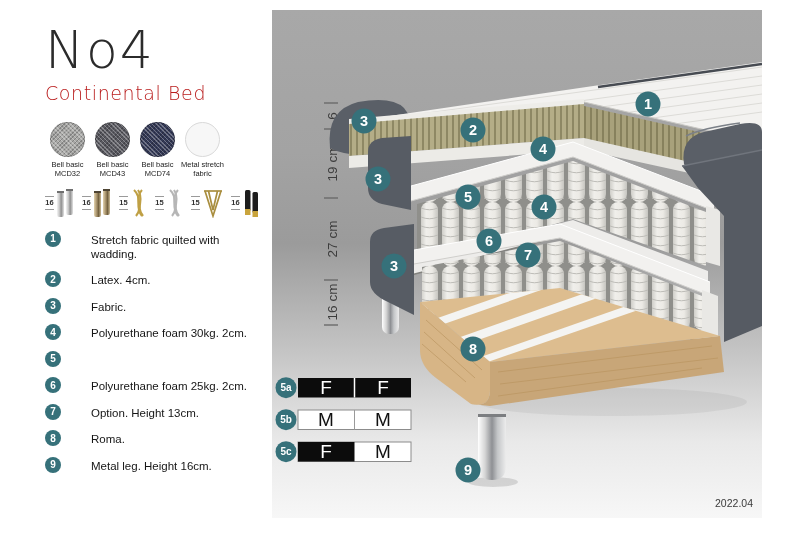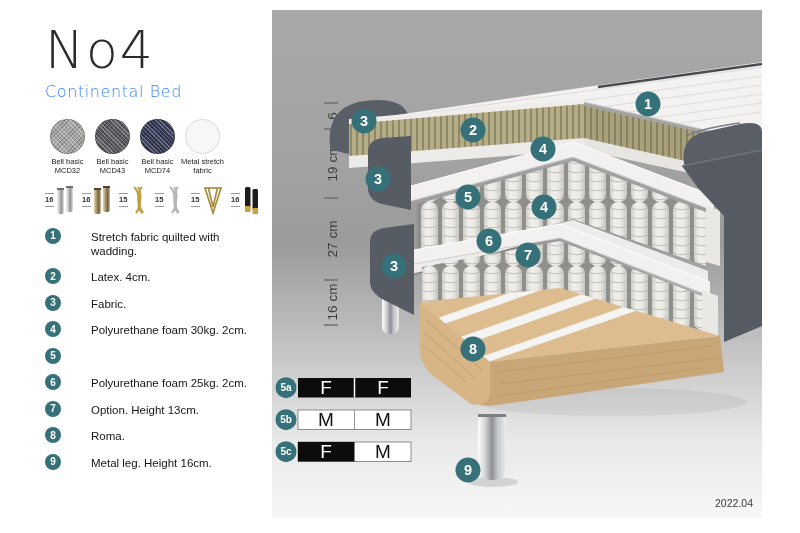--- a/index.html
+++ b/index.html
@@ -2,33 +2,33 @@
 <html><head>
 <meta charset="utf-8">
 <style>
   html,body{margin:0;padding:0;}
   body{width:800px;height:533px;background:#ffffff;font-family:"Liberation Sans",sans-serif;overflow:hidden;position:relative;}
   .stage{position:absolute;inset:0;}
 
   
   .left-panel{position:absolute;left:0;top:0;width:272px;height:533px;background:#fff;box-sizing:border-box;padding:24px 12px 0 45px;}
   .title{font-family:"DejaVu Sans",sans-serif;font-weight:200;font-size:52px;line-height:1.0;color:#2b2b2b;letter-spacing:2px;margin:0;}
-  .subtitle{font-family:"DejaVu Sans",sans-serif;font-weight:200;font-size:16px;color:#3b82f6;letter-spacing:.6px;margin:6px 16px 0 0;}
+  .subtitle{font-family:"DejaVu Sans",sans-serif;font-weight:200;font-size:19px;color:#b91c1c;letter-spacing:.6px;margin:6px 16px 0 0;}
 
   .swatches{display:flex;margin-top:18px;width:228px;}
   .swatch{width:45px;display:flex;flex-direction:column;align-items:center;}
   .swatch-circle{width:35px;height:35px;border-radius:50%;border:1px solid rgba(0,0,0,.18);box-sizing:border-box;
      background-image:repeating-linear-gradient(45deg,rgba(255,255,255,.30) 0 1px,transparent 1px 3px),
                       repeating-linear-gradient(-45deg,rgba(0,0,0,.22) 0 1px,transparent 1px 3px);}
   .swatch-circle.plain{background-image:none;border:1px solid #d9d9d9;}
   .swatch-label{font-size:7.5px;line-height:1.25;color:#222;text-align:center;margin-top:3px;width:44px;}
 
   .legs-row{display:flex;margin-top:9px;width:200px;gap:7px;align-items:center;}
   .leg-cell{display:flex;align-items:center;gap:2px;}
-  .leg-ruler{display:flex;flex-direction:column;align-items:flex-start;}
+  .leg-ruler{display:flex;flex-direction:column;align-items:center;}
   .leg-tick{width:9px;height:0;border-top:1px solid #9a9a9a;}
   .leg-height{font-size:7.5px;font-weight:bold;color:#333;line-height:1.1;margin:2px 0;}
 
   .features{margin-top:13px;}
   .feature-row{display:flex;gap:11px;margin-bottom:10.5px;}
   .fnum{flex:0 0 auto;width:16px;height:16px;border-radius:50%;background:#36717a;color:#fff;font-size:10px;font-weight:bold;
         display:flex;align-items:center;justify-content:center;margin-top:0px;}
   .ftext{font-size:11.5px;color:#161616;line-height:1.22;padding-top:2px;width:195px;margin-left:19px;}
   .foptions{margin:1px 0 0 13px;}
   .foptions div{font-size:11.5px;color:#161616;line-height:1.3;}

